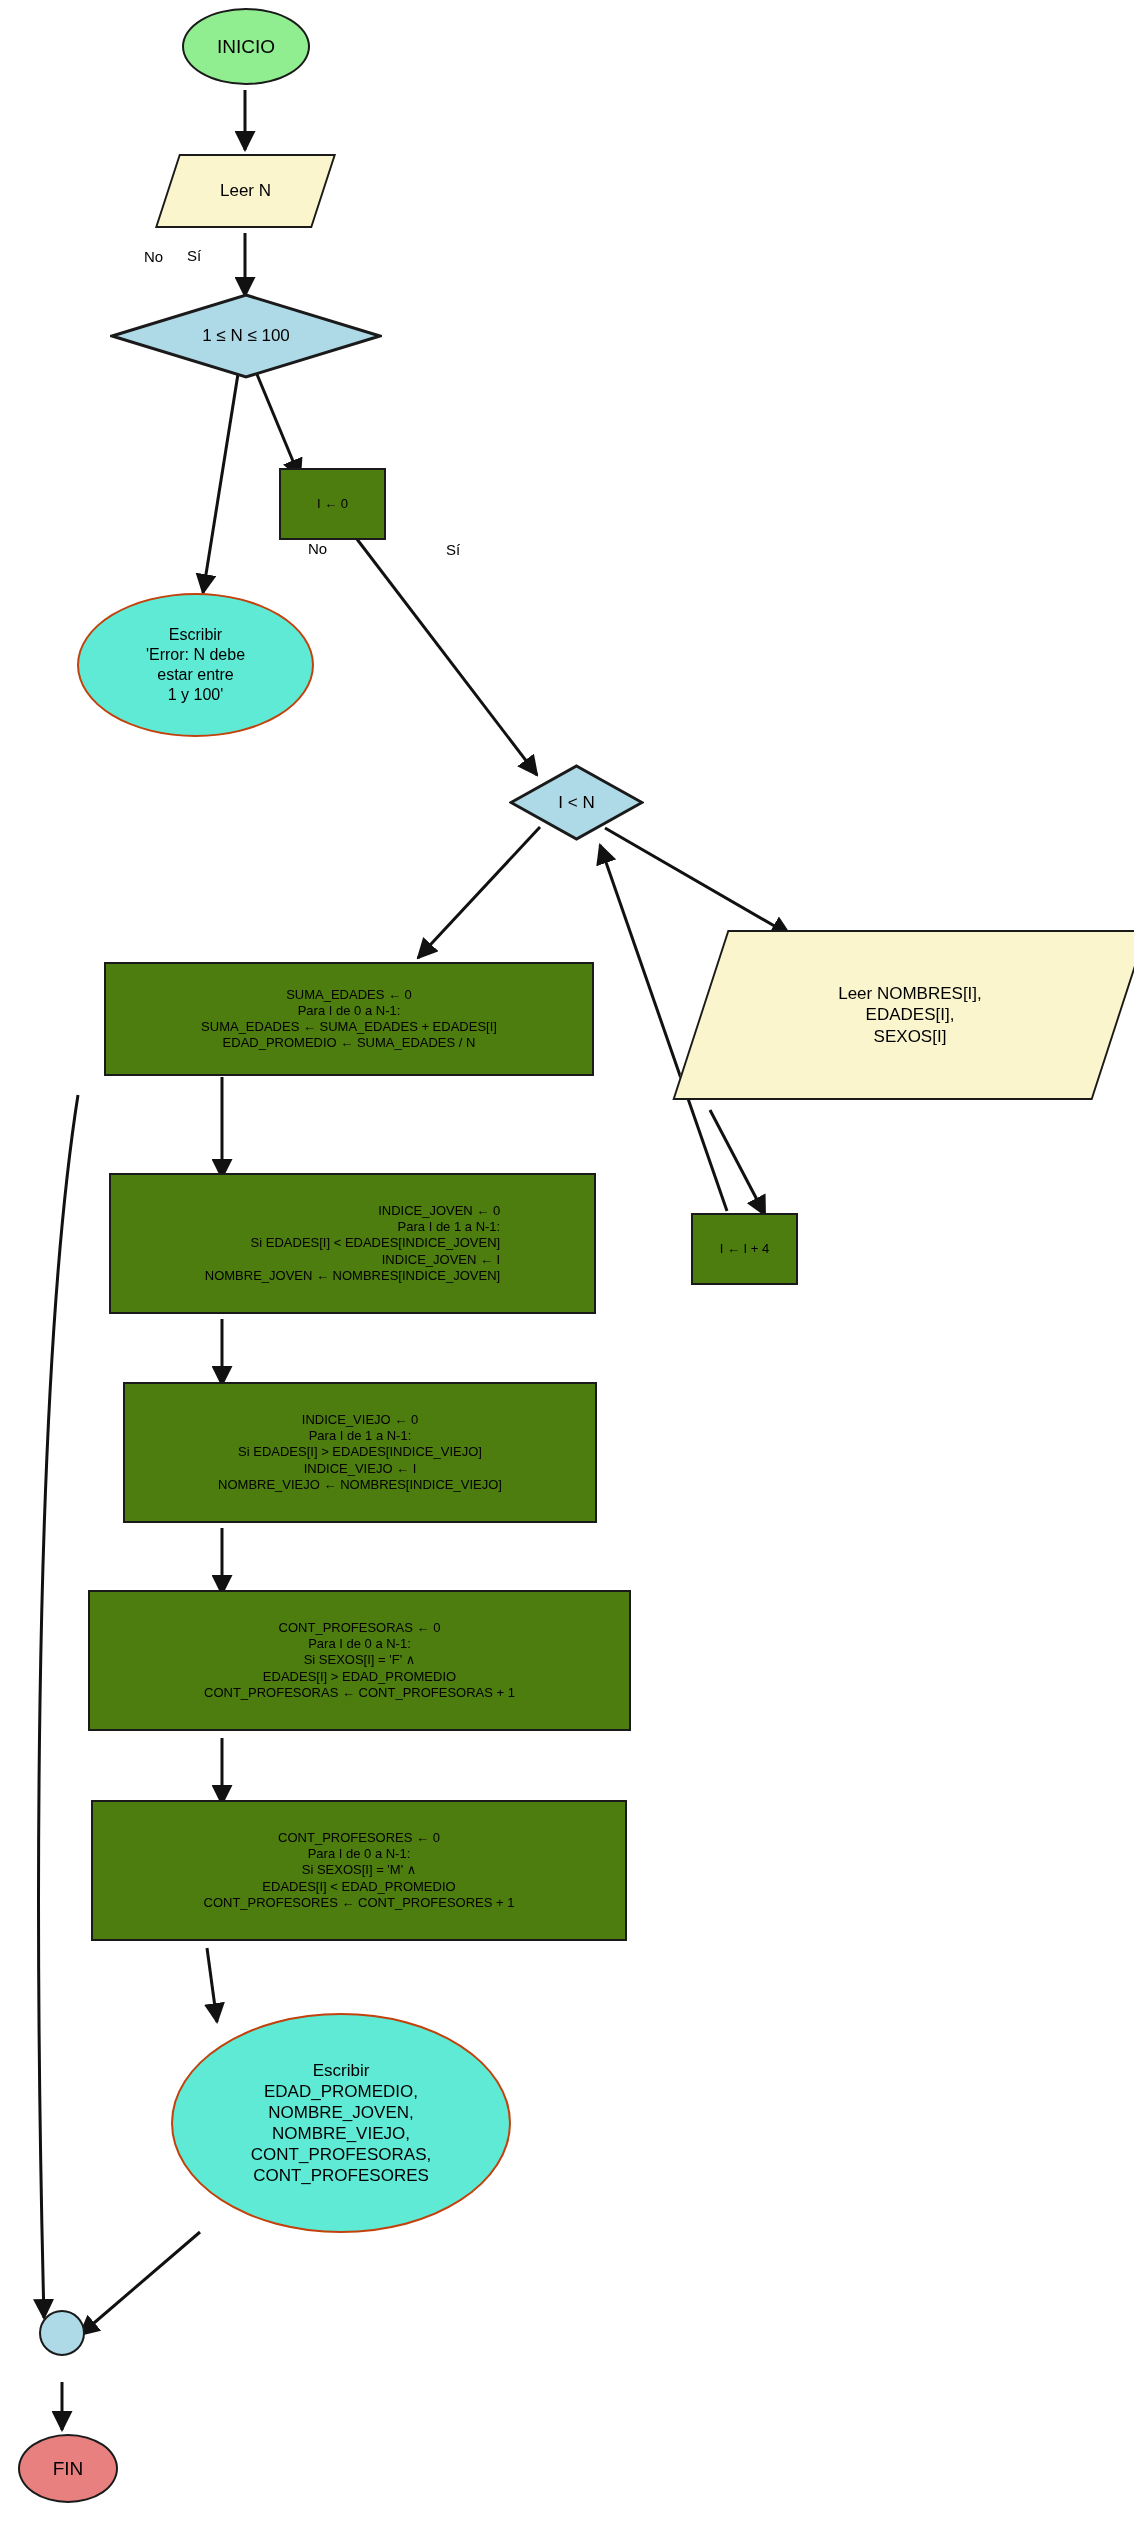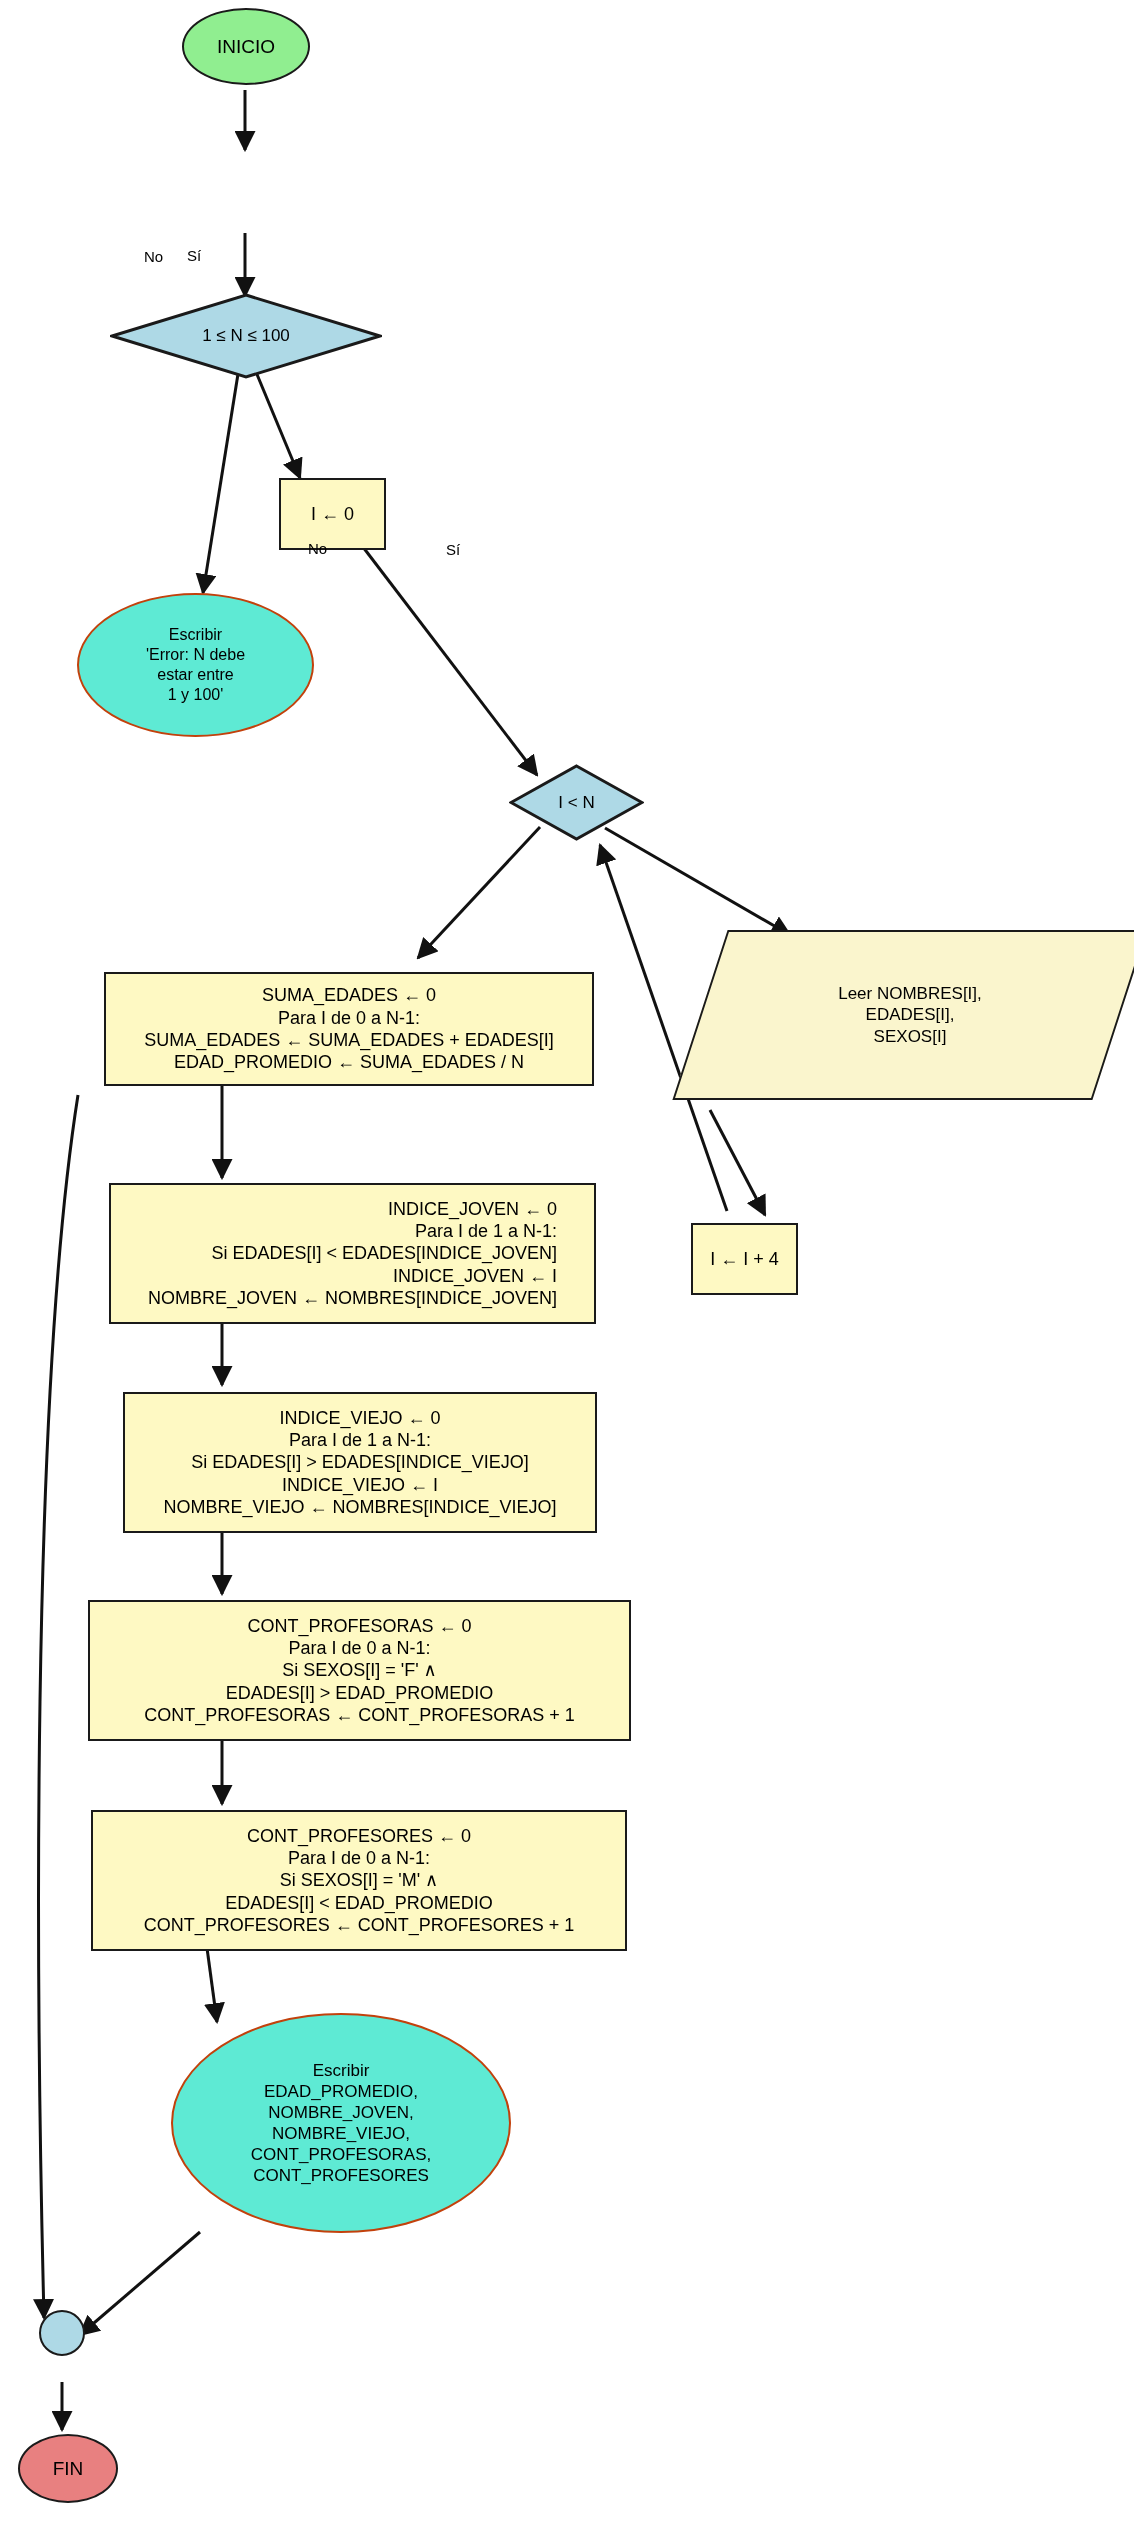--- a/index.html
+++ b/index.html
@@ -37,23 +37,22 @@
     white-space: pre;
     line-height: 1.24;
   }
   .node-terminator {
     border: 2px solid #1a1a1a;
     border-radius: 50%;
     font-size: 19px;
   }
   .node-process {
     border: 2px solid #1a1a1a;
-    background: #fef9c3;
-    font-size: 18px;
-    margin-top: 10px;
+    background: #4d7c0f;
+    font-size: 13px;
   }
   .node-io {
     font-size: 17px;
   }
   .node-io .io-shape {
     position: absolute;
     left: 0;
     top: 0;
     width: 100%;
     height: 100%;
@@ -145,20 +144,24 @@
       <path d="M 78 1095 C 30 1400 36 2000 44 2318"></path>
 
       <path d="M 62 2382 L 62 2430"></path>
     </g>
   </svg>
 
   <div class="node node-terminator" style="left:182px; top:8px; width:128px; height:77px; background:#90ee90;">
     <span>INICIO</span>
   </div>
 
+  <div class="node node-io" style="left:167px; top:154px; width:157px; height:74px;">
+    <span class="io-shape"></span>
+    <span class="io-label">Leer N</span>
+  </div>
 
   <div class="node node-decision" style="left:110px; top:293px; width:272px; height:86px;">
     <svg class="dia-shape" viewBox="0 0 272 86" preserveAspectRatio="none">
       <polygon points="136,2 270,43 136,84 2,43" fill="#aed9e6" stroke="#1a1a1a" stroke-width="3" vector-effect="non-scaling-stroke"></polygon>
     </svg>
     <span class="dia-label">1 ≤ N ≤ 100</span>
   </div>
 
   <div class="node node-ellipse" style="left:77px; top:593px; width:237px; height:144px; font-size:16px;">
     <span>Escribir

